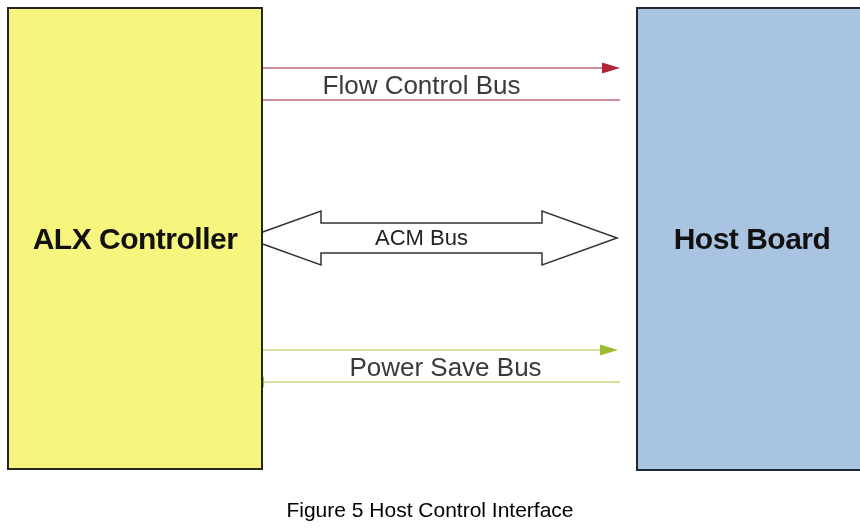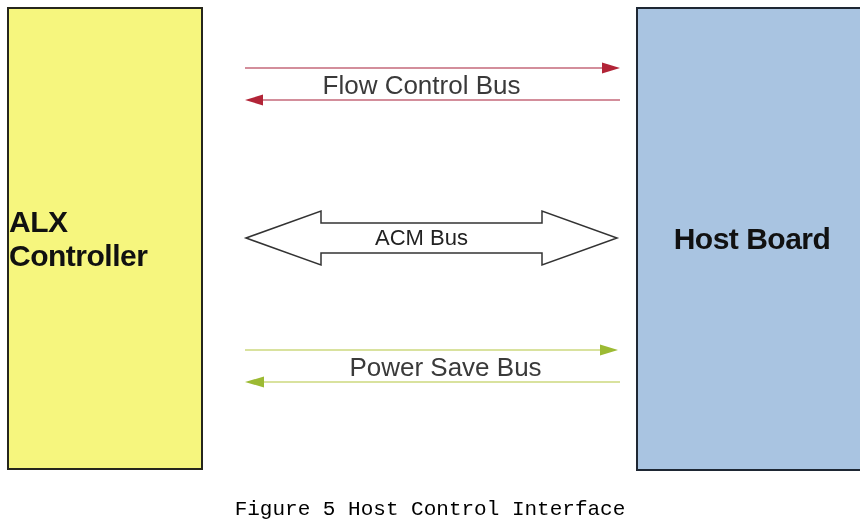--- a/index.html
+++ b/index.html
@@ -28,21 +28,21 @@
     align-items: center;
     justify-content: center;
     font-weight: bold;
     font-size: 30px;
     letter-spacing: -0.5px;
     color: #111111;
   }
   .node-alx {
     left: 7px;
     top: 7px;
-    width: 196px;
+    width: 256px;
     height: 463px;
   }
   .node-host {
     left: 636px;
     top: 7px;
     width: 232px;
     height: 464px;
   }
   .bus-label {
     position: absolute;
@@ -68,21 +68,21 @@
     font-size: 26px;
     line-height: 30px;
     padding-left: 24px;
   }
   .caption {
     position: absolute;
     left: 0;
     top: 497px;
     width: 860px;
     text-align: center;
-    font-family: Liberation Mono, monospace;
+    font-family: Liberation Sans, sans-serif;
     font-size: 21px;
     line-height: 25px;
     color: #000000;
   }
   svg line {
     stroke-width: 1.4;
   }
   svg .acm-arrow {
     stroke-width: 1.5;
     stroke-linejoin: miter;

